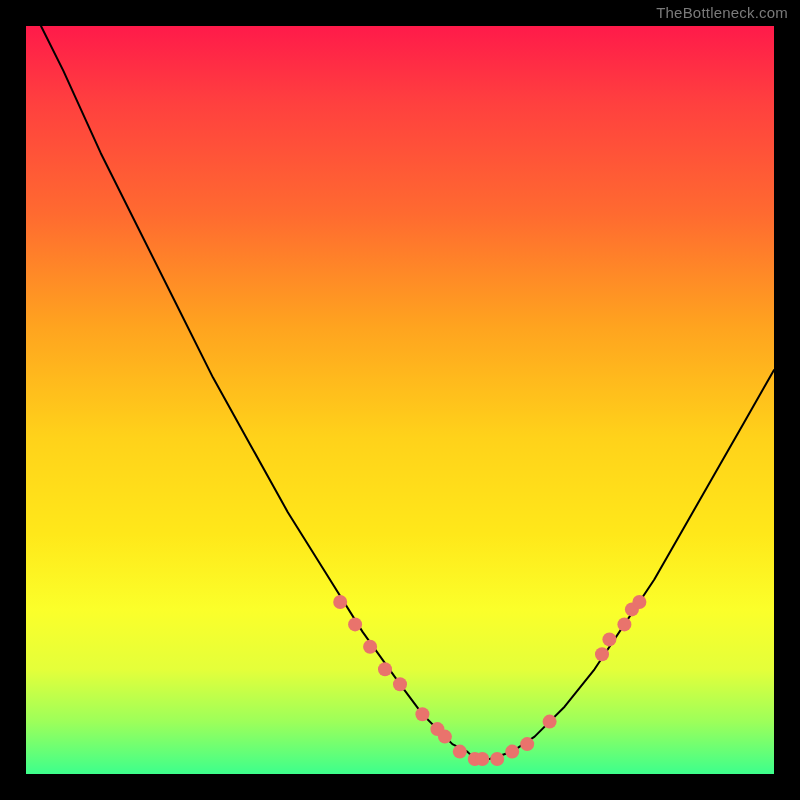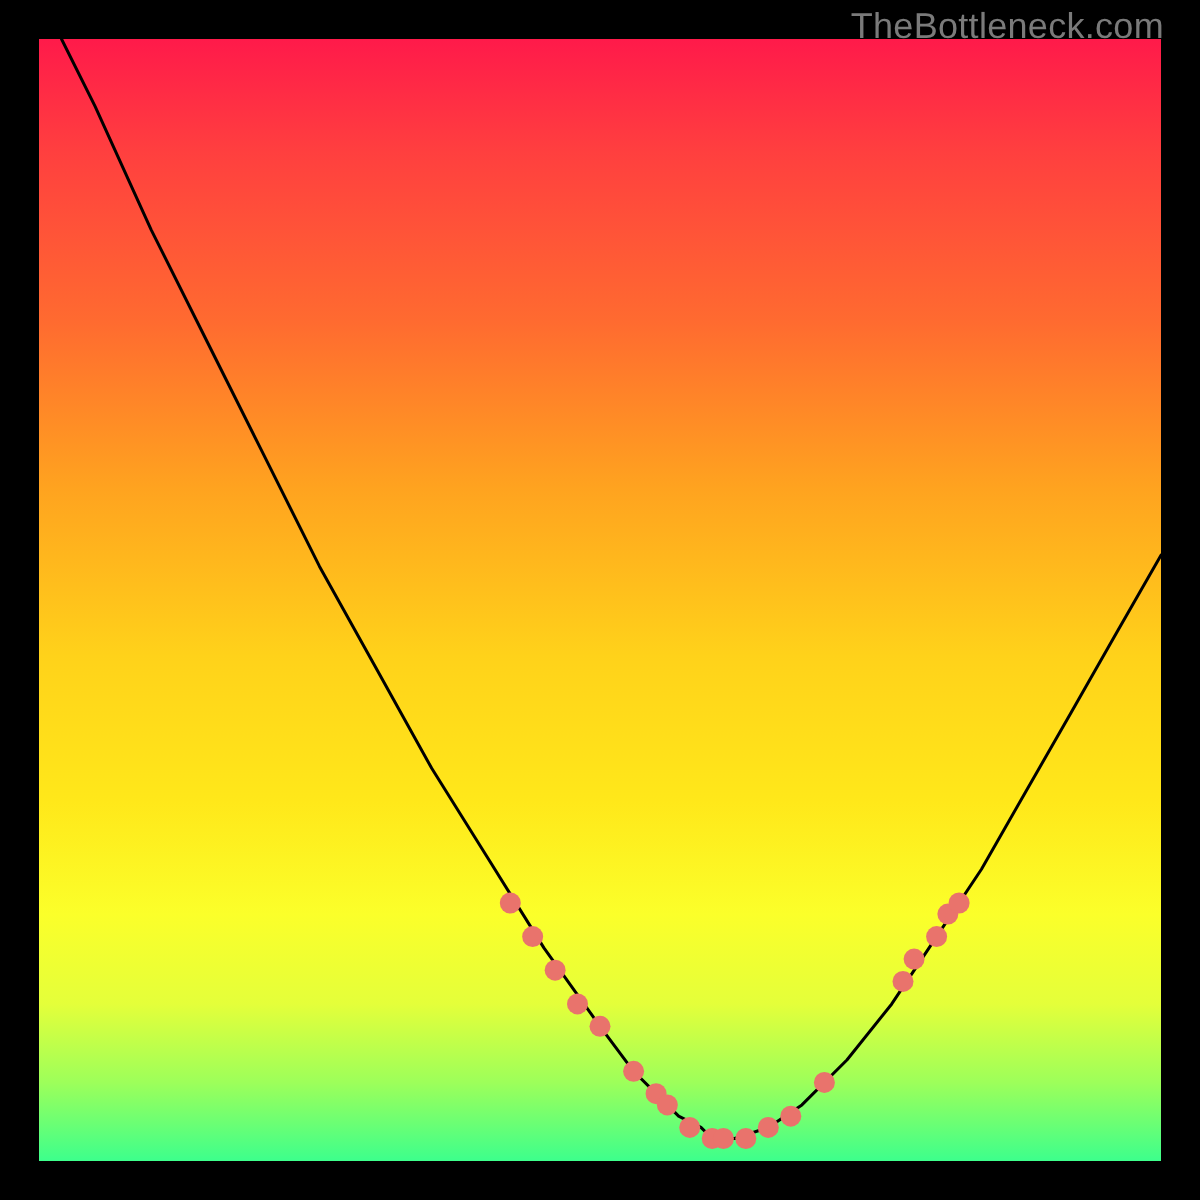--- a/index.html
+++ b/index.html
@@ -40,24 +40,24 @@
   svg.curve {
     position: absolute;
     left: 0;
     top: 0;
     width: 748px;
     height: 748px;
   }
   .watermark {
     position: absolute;
     top: 4px;
-    right: 24px;
+    right: 12px;
     color: #7a7a7a;
     font-family: Arial, Helvetica, sans-serif;
-    font-size: 24px;
+    font-size: 15px;
     font-weight: 500;
     letter-spacing: 0.2px;
     user-select: none;
     text-align: right;
   }
 </style>
 </head>
 <body>
 
 <div class="stage">

